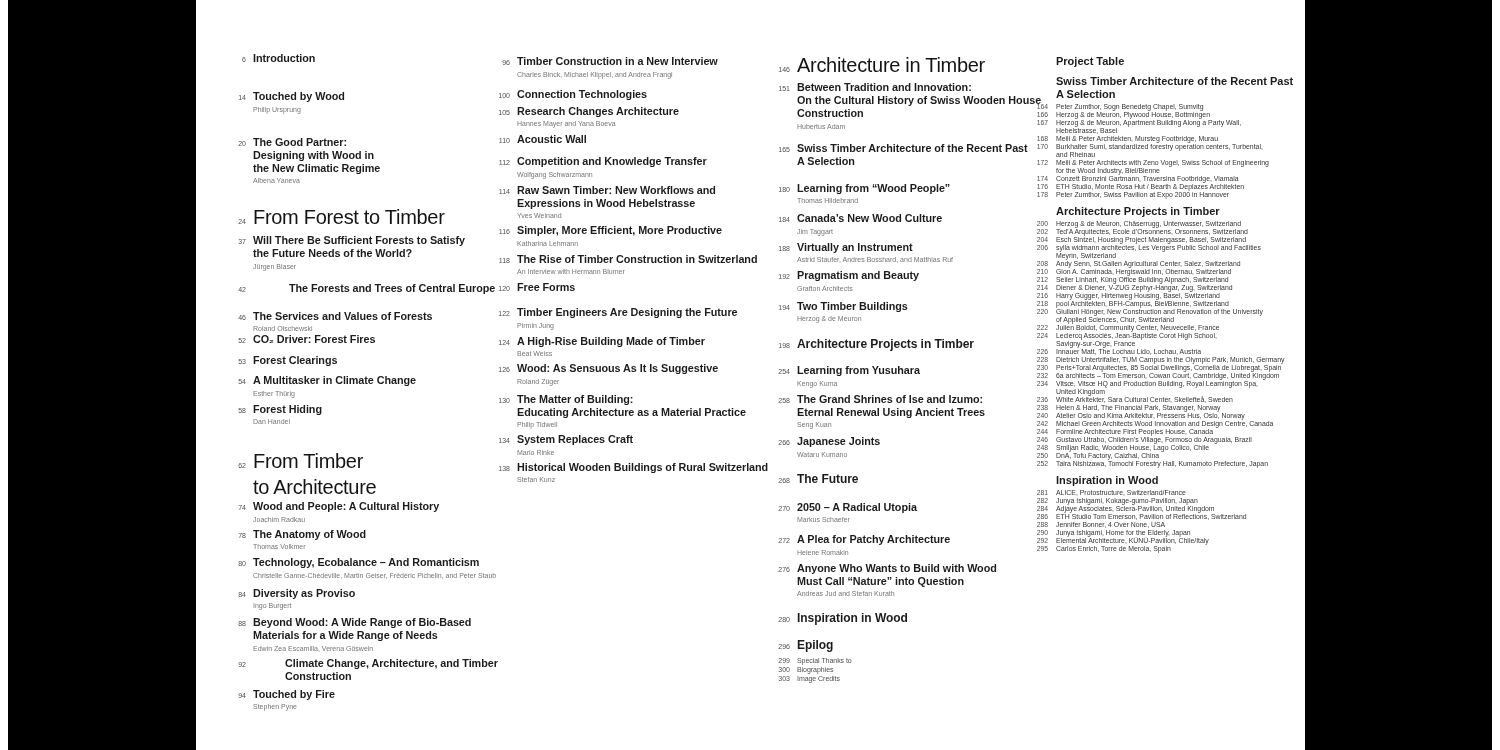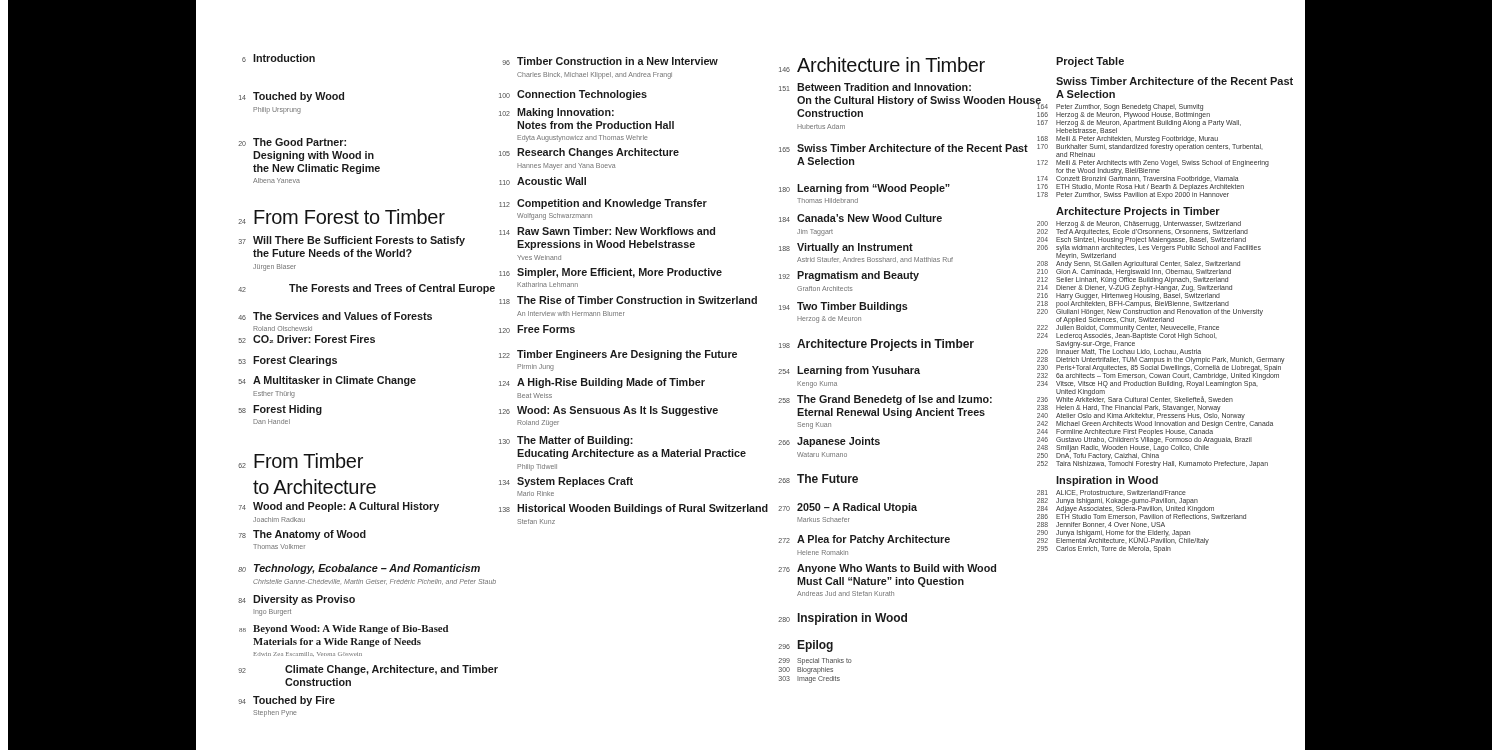--- a/index.html
+++ b/index.html
@@ -153,35 +153,35 @@
           <div class="authors">Joachim Radkau</div>
         </div>
       </div>
       <div class="block entry" style="margin-top: 4px;">
         <div class="num">78</div>
         <div class="body">
           <div class="tline">The Anatomy of Wood</div>
           <div class="authors">Thomas Volkmer</div>
         </div>
       </div>
-      <div class="block entry" style="margin-top: 11px; font-style: italic;">
+      <div class="block entry" style="margin-top: 5px;">
         <div class="num">80</div>
         <div class="body">
           <div class="tline">Technology, Ecobalance – And Romanticism</div>
           <div class="authors">Christelle Ganne-Chédeville, Martin Geiser, Frédéric Pichelin, and Peter Staub</div>
         </div>
       </div>
       <div class="block entry" style="margin-top: 7px;">
         <div class="num">84</div>
         <div class="body">
           <div class="tline">Diversity as Proviso</div>
           <div class="authors">Ingo Burgert</div>
         </div>
       </div>
-      <div class="block entry" style="margin-top: 6px; font-family: Liberation Serif, serif;">
+      <div class="block entry" style="margin-top: 6px;">
         <div class="num">88</div>
         <div class="body">
           <div class="tline">Beyond Wood: A Wide Range of Bio-Based</div>
           <div class="tline">Materials for a Wide Range of Needs</div>
           <div class="authors">Edwin Zea Escamilla, Verena Göswein</div>
         </div>
       </div>
       <div class="block entry" style="margin-top: 4px; gap: 32px;">
         <div class="num">92</div>
         <div class="body">
@@ -204,28 +204,20 @@
           <div class="tline">Timber Construction in a New Interview</div>
           <div class="authors">Charles Binck, Michael Klippel, and Andrea Frangi</div>
         </div>
       </div>
       <div class="block entry" style="margin-top: 9px;">
         <div class="num">100</div>
         <div class="body">
           <div class="tline">Connection Technologies</div>
         </div>
       </div>
-      <div class="block entry" style="margin-top: 5px;">
-        <div class="num">102</div>
-        <div class="body">
-          <div class="tline">Making Innovation:</div>
-          <div class="tline">Notes from the Production Hall</div>
-          <div class="authors">Edyta Augustynowicz and Thomas Wehrle</div>
-        </div>
-      </div>
       <div class="block entry" style="margin-top: 4px;">
         <div class="num">105</div>
         <div class="body">
           <div class="tline">Research Changes Architecture</div>
           <div class="authors">Hannes Mayer and Yana Boeva</div>
         </div>
       </div>
       <div class="block entry" style="margin-top: 5px;">
         <div class="num">110</div>
         <div class="body">
@@ -378,21 +370,21 @@
       <div class="block entry" style="margin-top: 12px;">
         <div class="num">254</div>
         <div class="body">
           <div class="tline">Learning from Yusuhara</div>
           <div class="authors">Kengo Kuma</div>
         </div>
       </div>
       <div class="block entry" style="margin-top: 5px;">
         <div class="num">258</div>
         <div class="body">
-          <div class="tline">The Grand Benedetg of Ise and Izumo:</div>
+          <div class="tline">The Grand Shrines of Ise and Izumo:</div>
           <div class="tline">Eternal Renewal Using Ancient Trees</div>
           <div class="authors">Seng Kuan</div>
         </div>
       </div>
       <div class="block entry" style="margin-top: 6px;">
         <div class="num">266</div>
         <div class="body">
           <div class="tline">Japanese Joints</div>
           <div class="authors">Wataru Kumano</div>
         </div>

